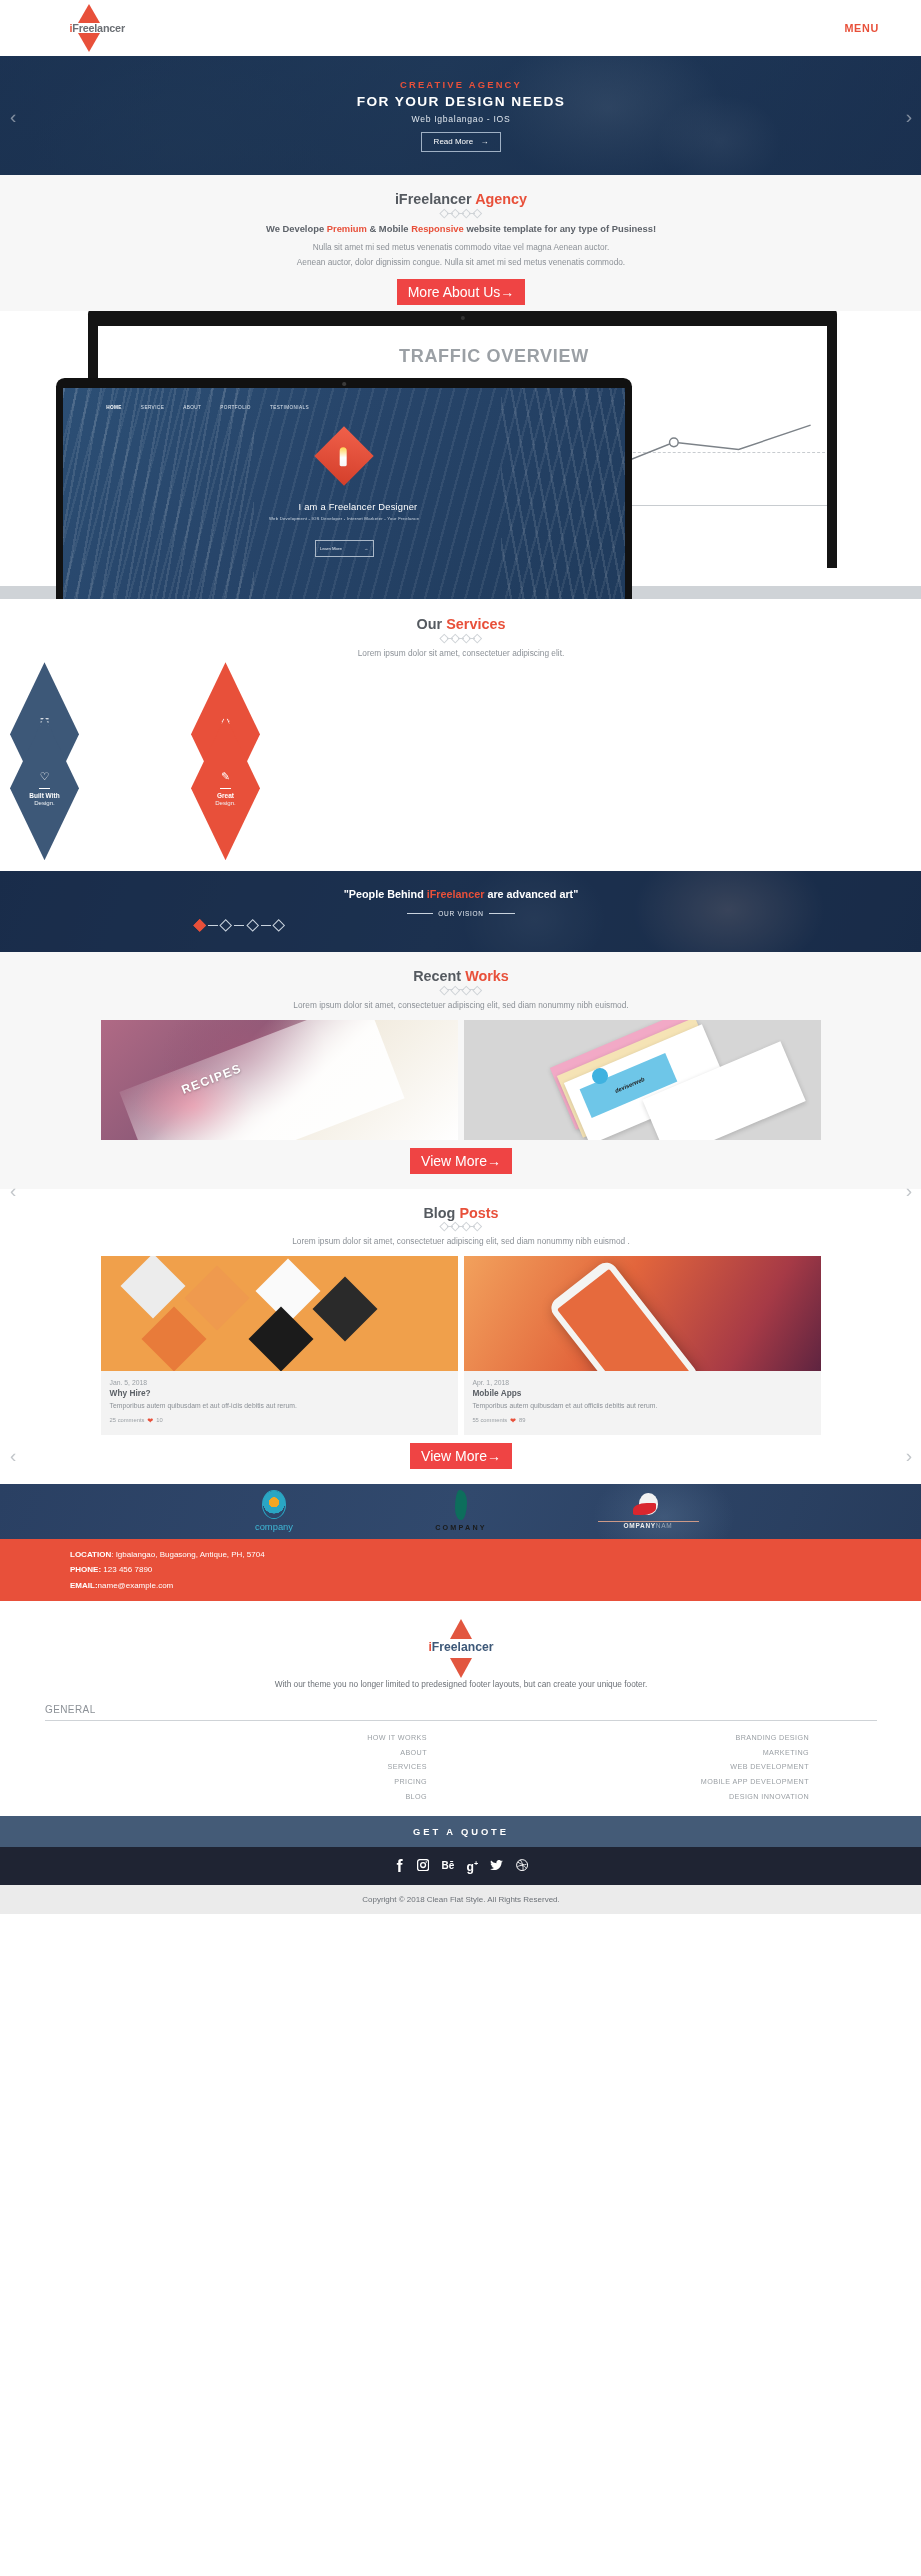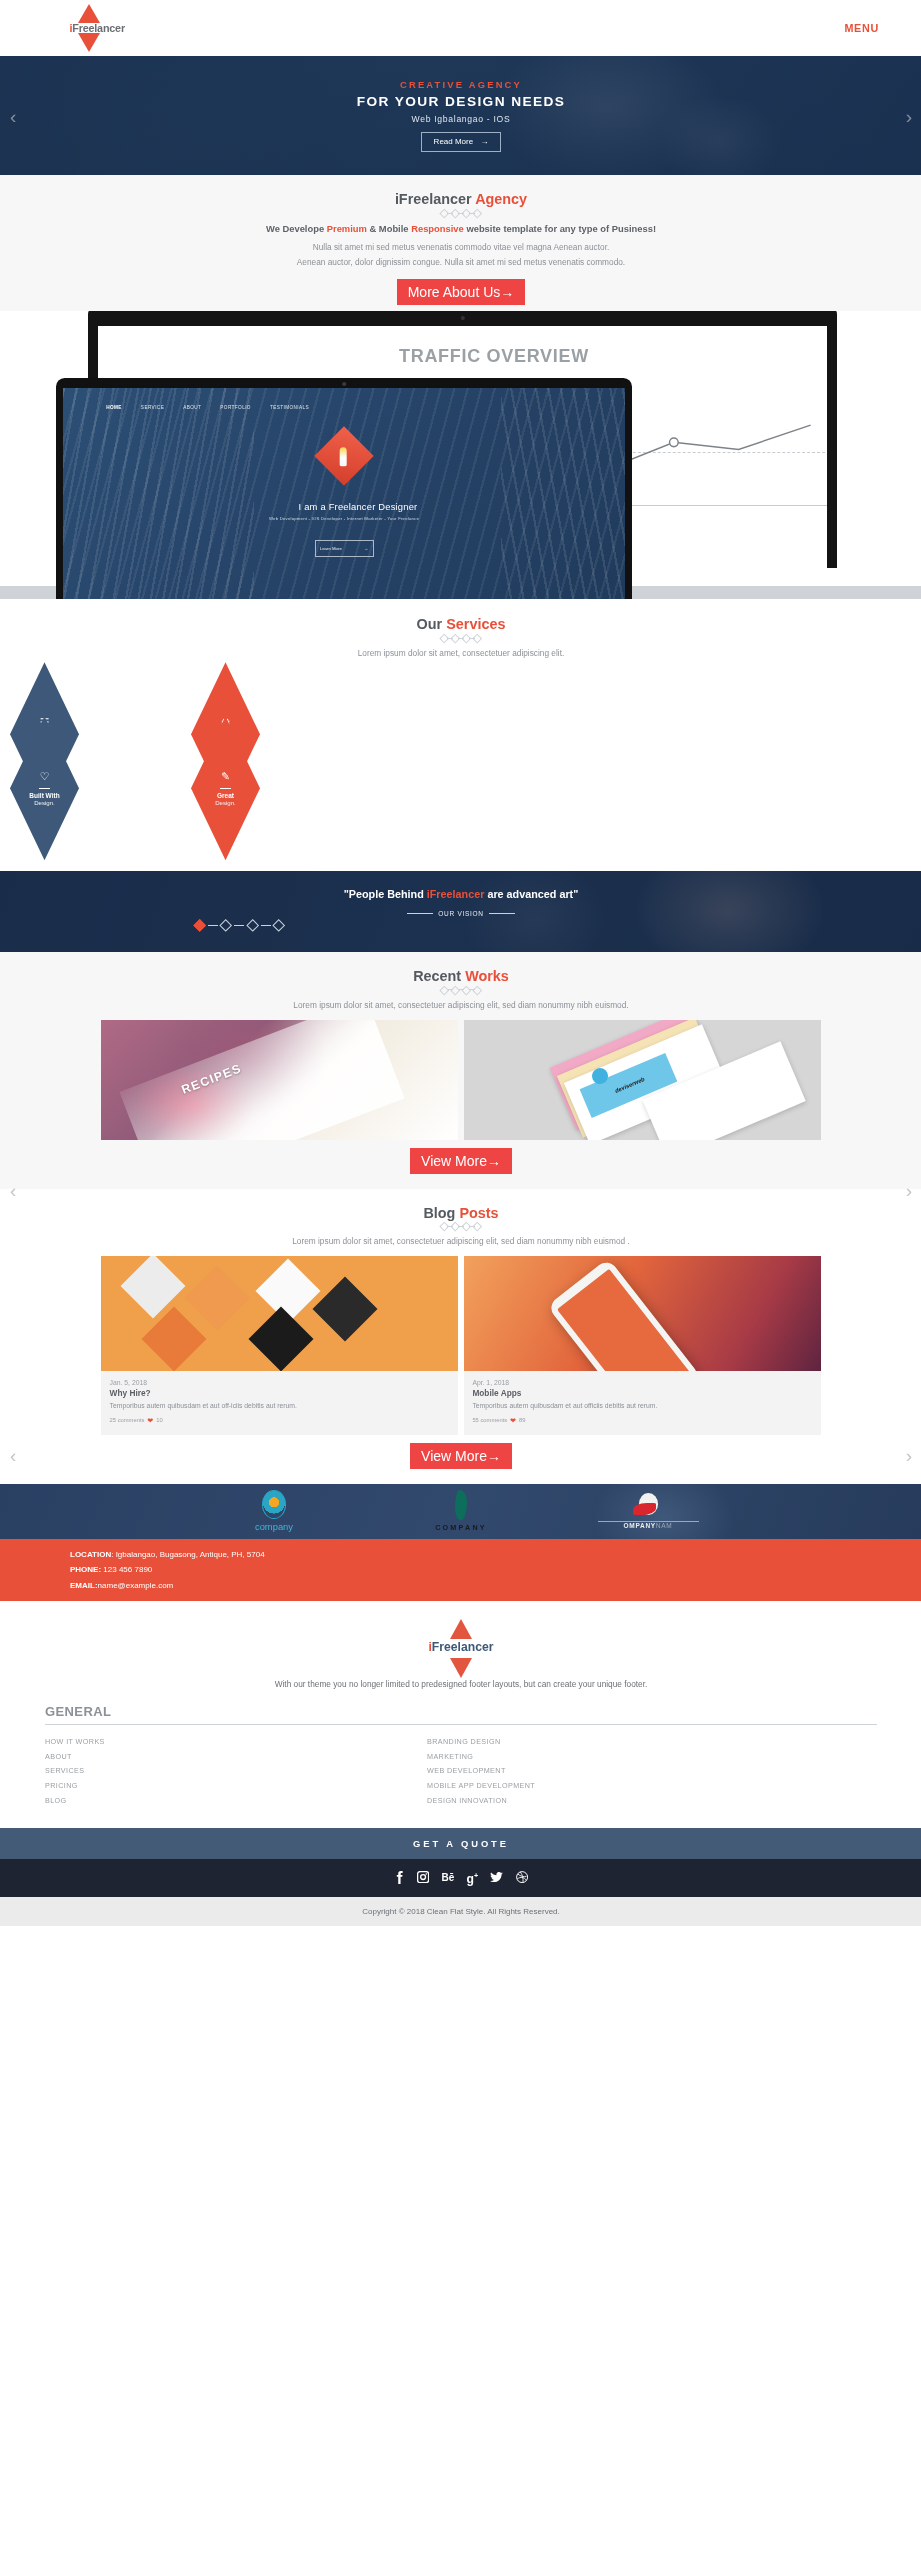--- a/index.html
+++ b/index.html
@@ -397,24 +397,24 @@
   }
   .flogo .dia-up { top:1.4px; border-bottom:20px solid #e2563f; }
   .flogo .dia-dn { bottom:1.4px; border-top:20px solid #e2563f; }
   .flogo .logo-text {
     position:absolute; top:23px; left:0; width:137px; text-align:center;
     font-size:12.2px; font-weight:bold; color:#3d5878; z-index:4;
   }
   .flogo .logo-text .i { color:#e8503a; }
   .f-tag { text-align:center; font-size:8.3px; color:#6c7177; margin-bottom:14.4px; }
   .f-gen {
-    width:832px; margin:0 auto; font-size:13px; color:#8c9197;
-    letter-spacing:0.4px; padding-bottom:5px; border-bottom:0.7px solid #cfd3d7;font-weight:bold;
-  }
-  .f-cols { width:832px; margin:10px auto 8px; display:flex; padding-bottom:11.5px; }
+    width:832px; margin:0 auto; font-size:10px; color:#8c9197;
+    letter-spacing:0.4px; padding-bottom:5px; border-bottom:0.7px solid #cfd3d7;
+  }
+  .f-cols { width:832px; margin:10px auto 0; display:flex; padding-bottom:11.5px;text-align:right; }
   .f-col { width:382px; }
   .f-col a {
     display:block; font-size:7.2px; color:#9ba0a5; letter-spacing:0.4px;
     line-height:2.05; text-decoration:none; cursor:pointer;
   }
   .quote {
     background:#445b77; color:#fff; text-align:center; font-size:9.4px;
     font-weight:bold; letter-spacing:2.9px; padding:10px 0; cursor:pointer;
   }
   .social {

